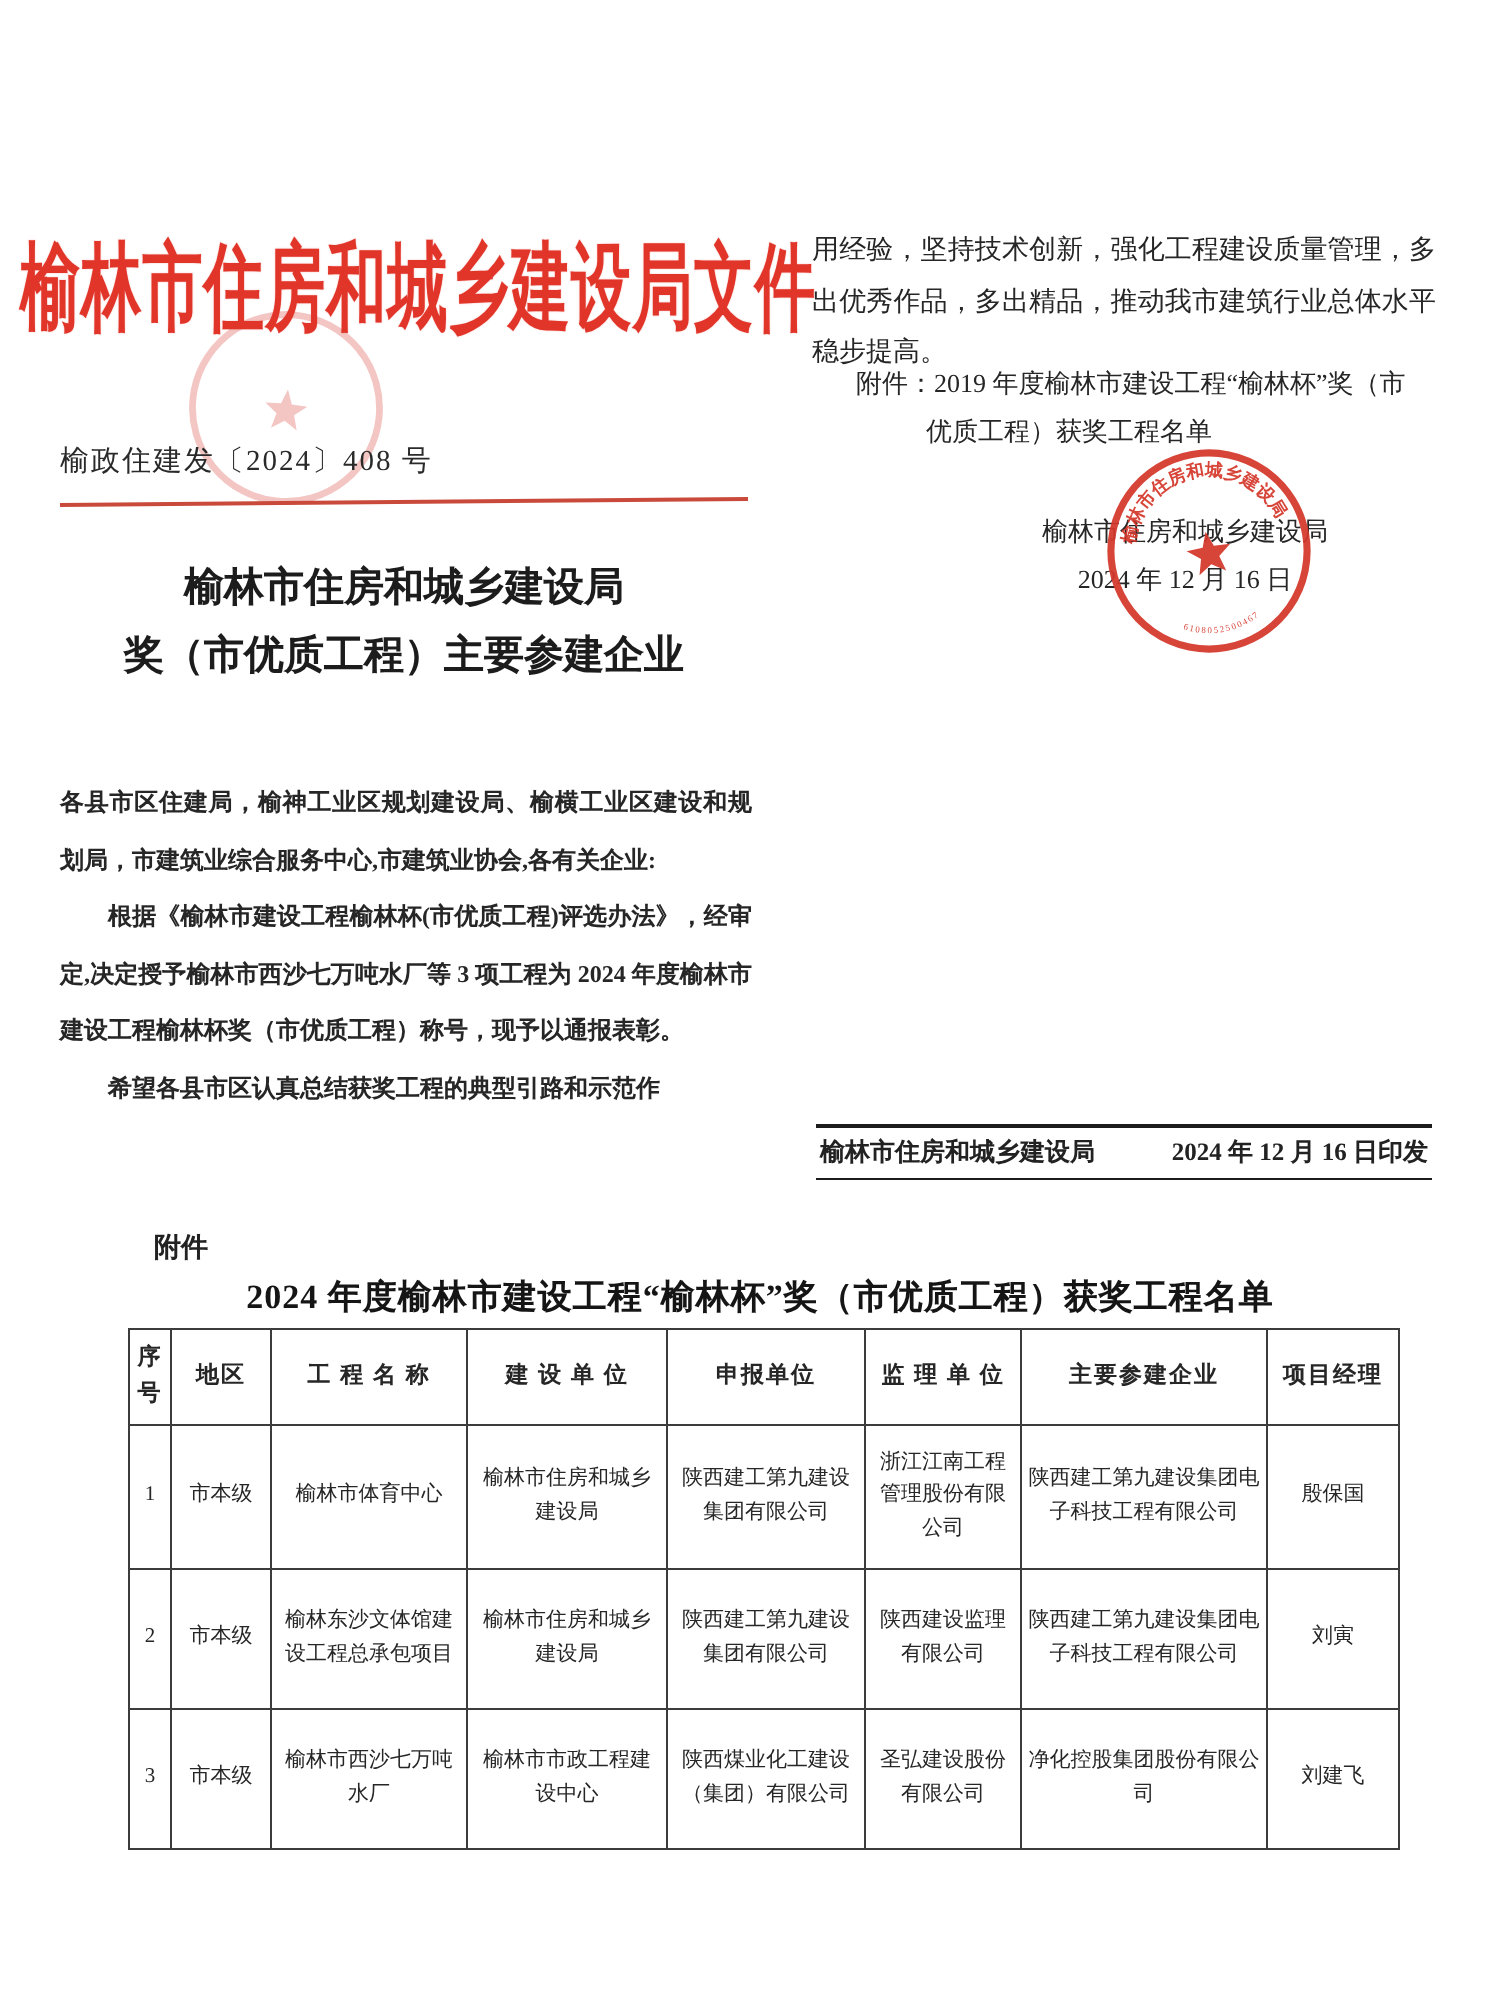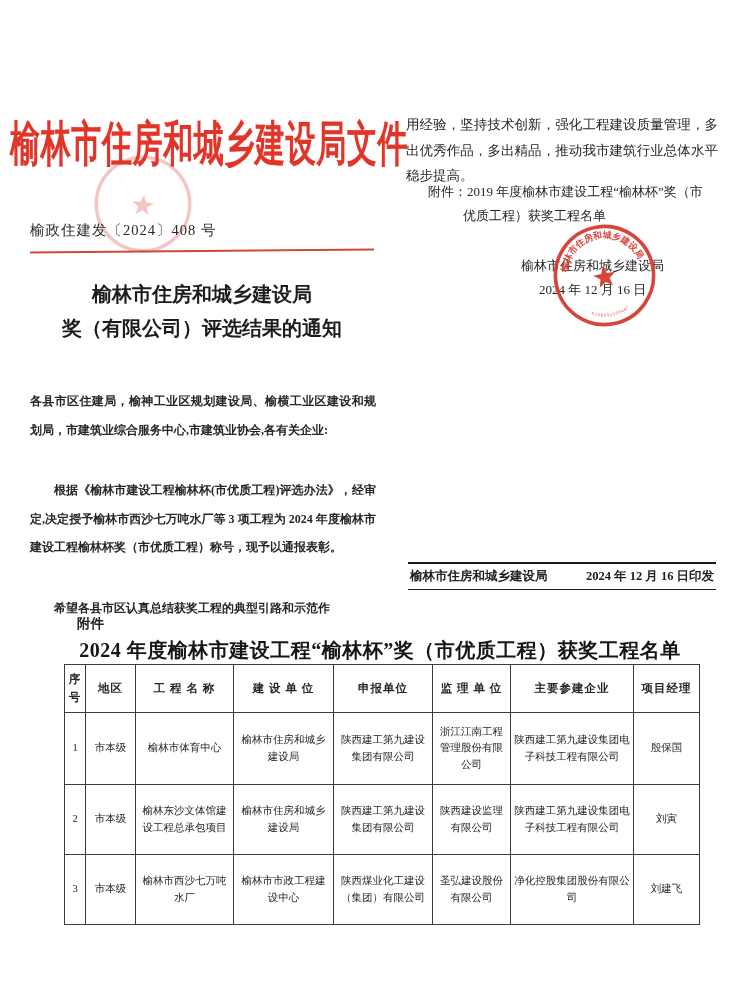--- a/index.html
+++ b/index.html
@@ -25,21 +25,21 @@
   }
   .main-title{
     position:absolute;left:18px;top:277px;width:368px;text-align:center;
     font-size:20px;font-weight:bold;line-height:34px;color:#1c1c1c;
   }
   .body-left{
     position:absolute;left:30px;top:387px;width:346px;
     font-size:12px;line-height:28.5px;text-align:justify;color:#262626;font-weight:bold;
   }
   .body-left p{margin:0;}
-  .body-left p.indent{text-indent:2em;margin-top:32px;}
+  .body-left p.indent{text-indent:2em;}
   
   .body-right{
     position:absolute;left:406px;top:112px;width:312px;
     font-size:13.5px;line-height:25.5px;text-align:justify;color:#262626;
   }
   .attach-note{
     position:absolute;left:406px;top:180px;width:300px;
     font-size:13px;line-height:23.5px;color:#262626;
     padding-left:57px;text-indent:-35px;box-sizing:border-box;
   }
@@ -55,21 +55,21 @@
     border-top:2.5px solid #1c1c1c;border-bottom:1.5px solid #1c1c1c;
     display:flex;justify-content:space-between;align-items:center;
     font-size:12.5px;font-weight:600;color:#222;padding:0 2px;box-sizing:border-box;
   }
   
   .attach-label{
     position:absolute;left:65px;top:615px;font-size:13.5px;font-weight:600;color:#222;padding-left:12px;
   }
   .table-title{
     position:absolute;left:40px;top:637px;width:680px;text-align:center;
-    font-size:20px;font-weight:bold;color:#151515;letter-spacing:.5px;
+    font-size:17px;font-weight:bold;color:#151515;letter-spacing:.5px;
   }
   table.award{
     position:absolute;left:64px;top:664px;width:635px;
     border-collapse:collapse;table-layout:fixed;
     font-size:10.5px;color:#262626;
   }
   table.award th, table.award td{
     border:1px solid #3c3c3c;text-align:center;vertical-align:middle;
     padding:2px 3px;line-height:1.55;word-break:break-all;
   }
@@ -88,21 +88,21 @@
     <path d="M60,49 L63.2,57.6 L72.4,58.0 L65.2,63.7 L67.6,72.5 L60,67.5 L52.4,72.5 L54.8,63.7 L47.6,58.0 L56.8,57.6 Z" fill="#d5372b"></path>
   </svg>
 
   <div class="banner">榆林市住房和城乡建设局文件</div>
 
   <div class="doc-number">榆政住建发〔2024〕408 号</div>
   <div class="red-rule"></div>
 
   <div class="main-title">
     <div>榆林市住房和城乡建设局</div>
-    <div>奖（有限公司）评选结果的通知</div>
+    <div>奖（市优质工程）主要参建企业</div>
   </div>
 
   <div class="body-left">
     <p>各县市区住建局，榆神工业区规划建设局、榆横工业区建设和规划局，市建筑业综合服务中心,市建筑业协会,各有关企业:</p>
     <p class="indent">根据《榆林市建设工程榆林杯(市优质工程)评选办法》，经审定,决定授予榆林市西沙七万吨水厂等 3 项工程为 2024 年度榆林市建设工程榆林杯奖（市优质工程）称号，现予以通报表彰。</p>
     <p class="indent">希望各县市区认真总结获奖工程的典型引路和示范作</p>
   </div>
 
   <div class="body-right">用经验，坚持技术创新，强化工程建设质量管理，多出优秀作品，多出精品，推动我市建筑行业总体水平稳步提高。</div>
 

